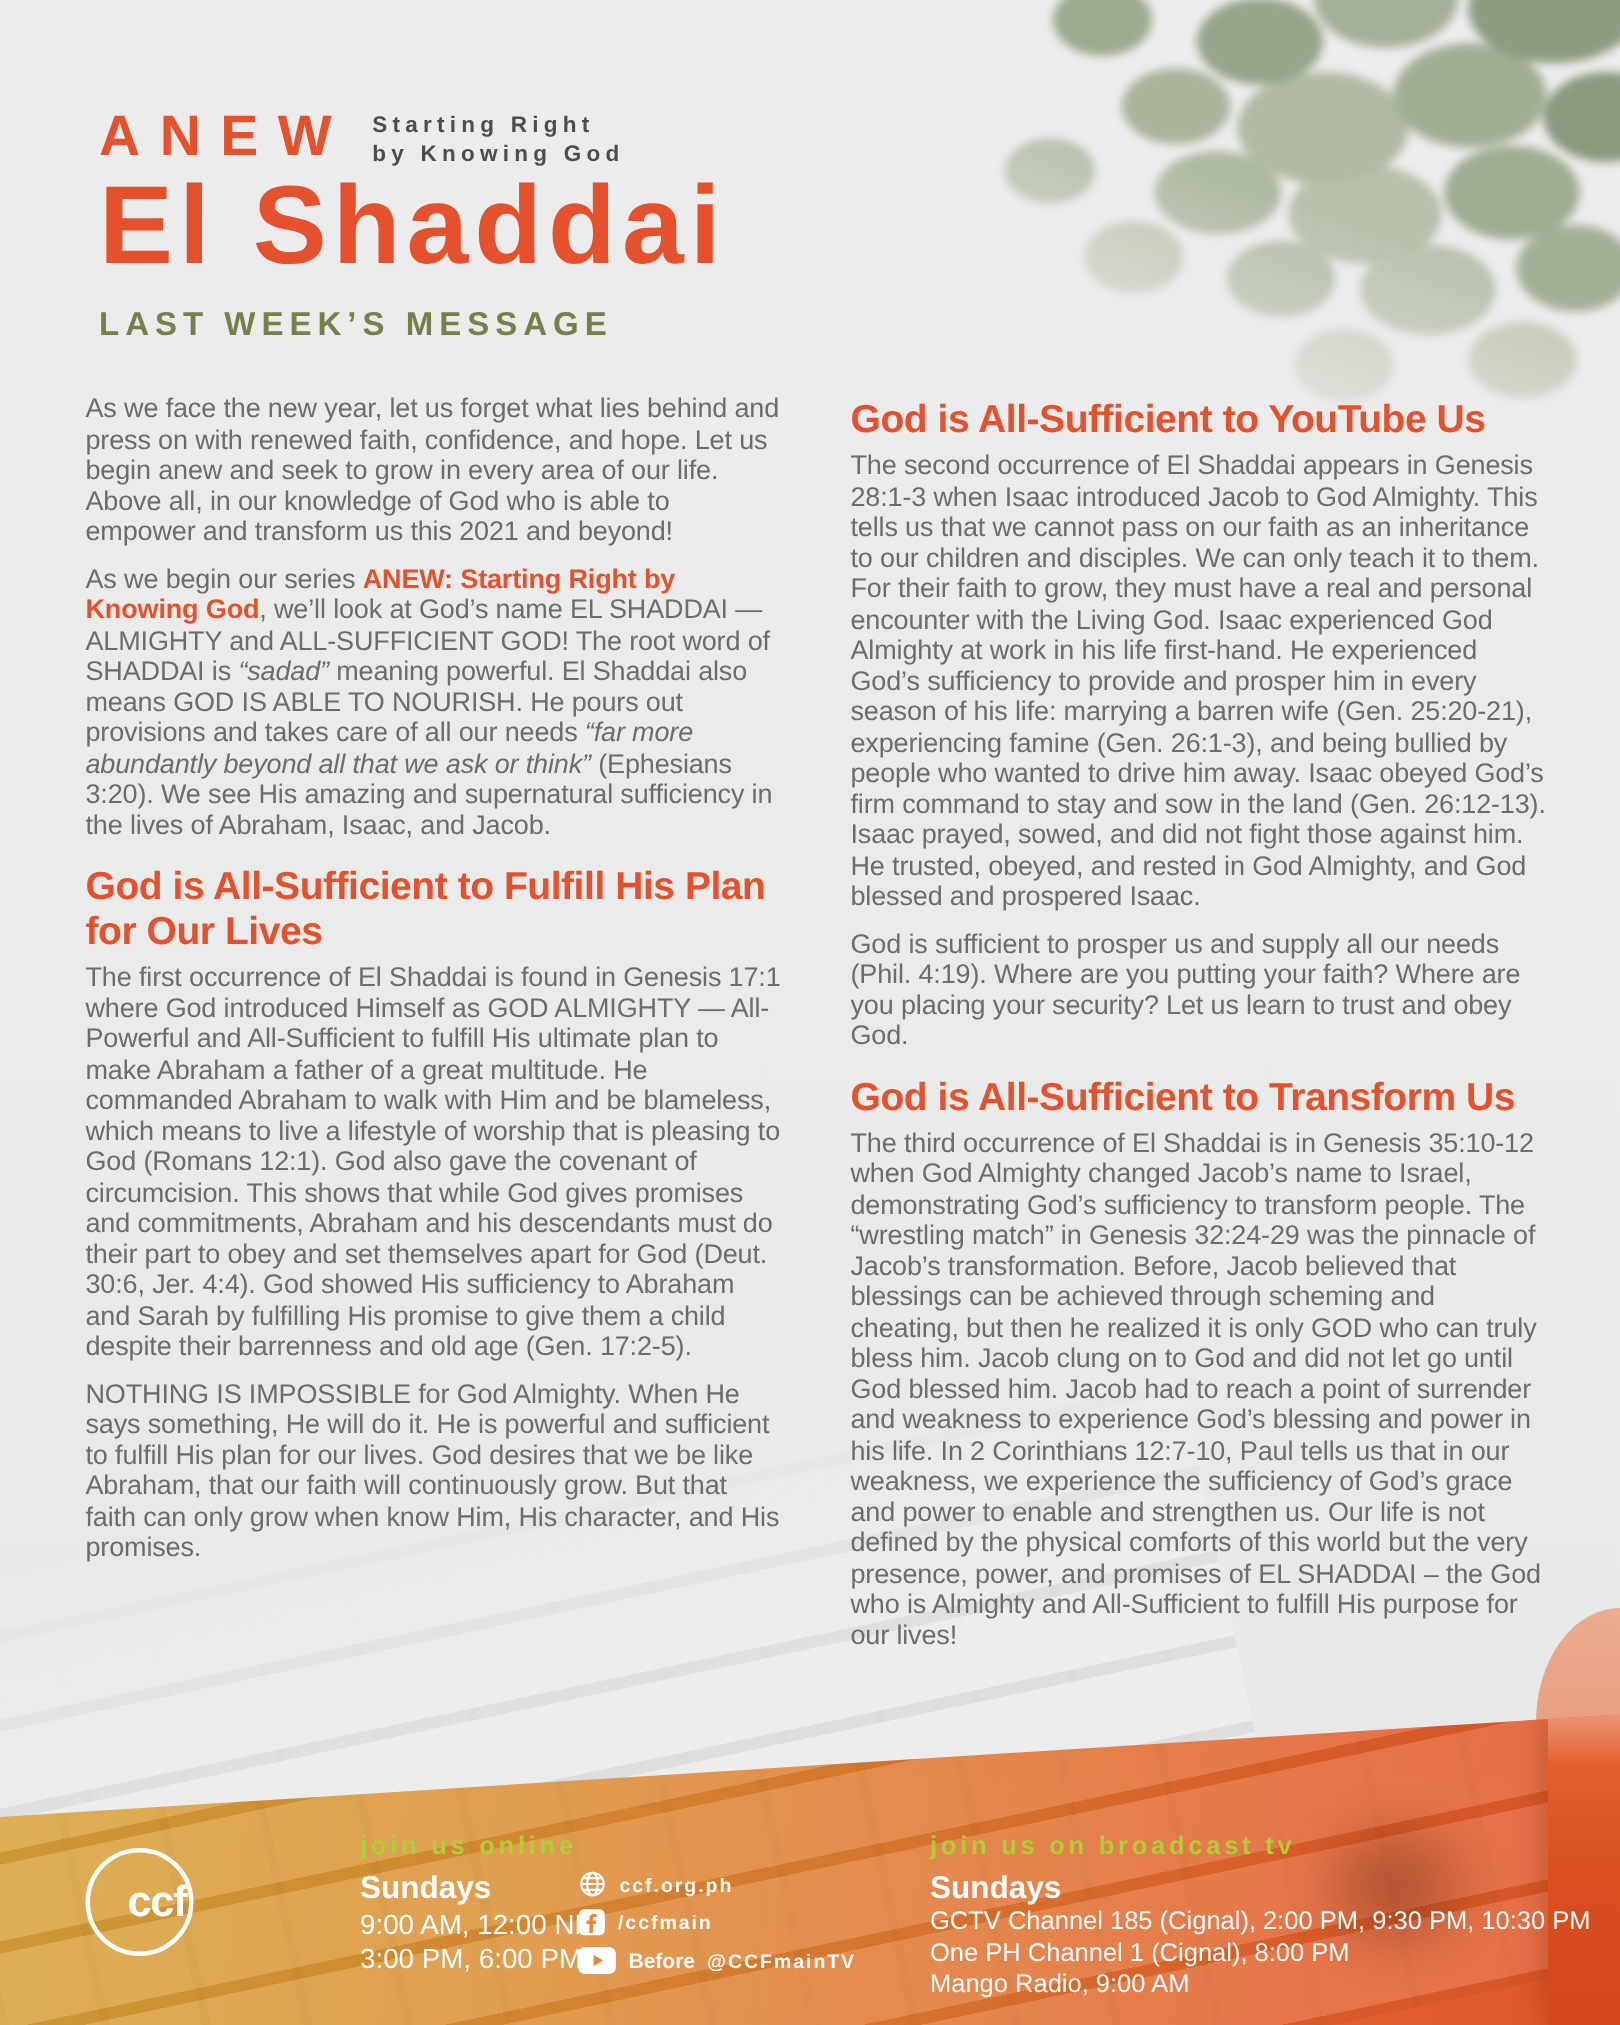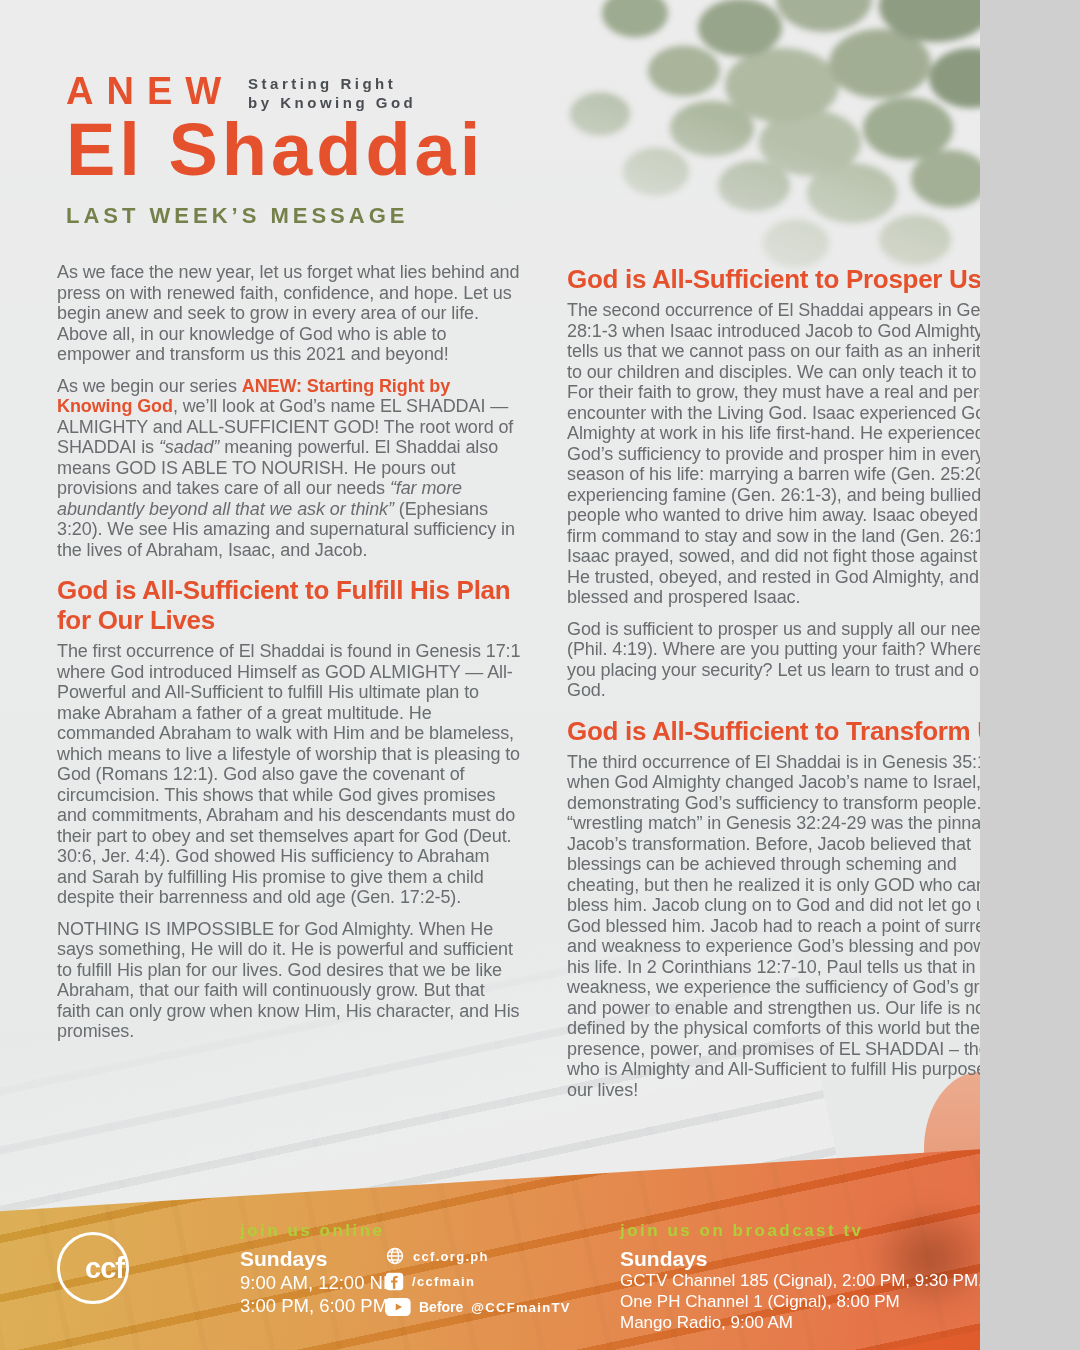--- a/index.html
+++ b/index.html
@@ -2,21 +2,21 @@
 <html><head>
 <meta charset="utf-8">
 <style>
   html,body{margin:0;padding:0;}
   body{
     font-family:"Liberation Sans","DejaVu Sans",sans-serif;
     --accent:#E5512D; --olive:#75804A; --body:#696D70; --subtle:#4A4E52; --lime:#AFCE37;
     background:#cfcfcf;
   }
   .page{
-    position:relative; width:980px; height:1350px; overflow:hidden;
+    position:relative; width:1080px; height:1350px; overflow:hidden;
     background:linear-gradient(180deg,#ececec 0%,#e9eaea 55%,#e6e7e7 100%);
   }
 
   
   .plant{
     position:absolute; top:-30px; right:-40px; width:700px; height:360px;
     filter:blur(3px);
     background:
       radial-gradient(95px 60px at 88% 10%, #8e9c82 0 58%, transparent 62%),
       radial-gradient(80px 55px at 72% 8%, #a5b098 0 58%, transparent 62%),
@@ -136,21 +136,21 @@
 
   <div class="columns">
     <div class="col">
       <p class="body-para"><span>As we face the new year, let us forget what lies behind and press on with renewed faith, confidence, and hope. Let us begin anew and seek to grow in every area of our life. Above all, in our knowledge of God who is able to empower and transform us this 2021 and beyond!</span></p>
       <p class="body-para"><span>As we begin our series </span><span class="seg-accent-bold">ANEW: Starting Right by Knowing God</span><span>, we’ll look at God’s name EL SHADDAI — ALMIGHTY and ALL-SUFFICIENT GOD! The root word of SHADDAI is </span><span class="seg-italic">“sadad”</span><span> meaning powerful. El Shaddai also means GOD IS ABLE TO NOURISH. He pours out provisions and takes care of all our needs </span><span class="seg-italic">“far more abundantly beyond all that we ask or think”</span><span> (Ephesians 3:20). We see His amazing and supernatural sufficiency in the lives of Abraham, Isaac, and Jacob.</span></p>
       <h2 class="section-heading">God is All-Sufficient to Fulfill His Plan for Our Lives</h2>
       <p class="body-para"><span>The first occurrence of El Shaddai is found in Genesis 17:1 where God introduced Himself as GOD ALMIGHTY — All-Powerful and All-Sufficient to fulfill His ultimate plan to make Abraham a father of a great multitude. He commanded Abraham to walk with Him and be blameless, which means to live a lifestyle of worship that is pleasing to God (Romans 12:1). God also gave the covenant of circumcision. This shows that while God gives promises and commitments, Abraham and his descendants must do their part to obey and set themselves apart for God (Deut. 30:6, Jer. 4:4). God showed His sufficiency to Abraham and Sarah by fulfilling His promise to give them a child despite their barrenness and old age (Gen. 17:2-5).</span></p>
       <p class="body-para"><span>NOTHING IS IMPOSSIBLE for God Almighty. When He says something, He will do it. He is powerful and sufficient to fulfill His plan for our lives. God desires that we be like Abraham, that our faith will continuously grow. But that faith can only grow when know Him, His character, and His promises.</span></p>
     </div>
     <div class="col">
-      <h2 class="section-heading">God is All-Sufficient to Prosper Us</h2>
+      <h2 class="section-heading">God is All-Sufficient to YouTube Us</h2>
       <p class="body-para"><span>The second occurrence of El Shaddai appears in Genesis 28:1-3 when Isaac introduced Jacob to God Almighty. This tells us that we cannot pass on our faith as an inheritance to our children and disciples. We can only teach it to them. For their faith to grow, they must have a real and personal encounter with the Living God. Isaac experienced God Almighty at work in his life first-hand. He experienced God’s sufficiency to provide and prosper him in every season of his life: marrying a barren wife (Gen. 25:20-21), experiencing famine (Gen. 26:1-3), and being bullied by people who wanted to drive him away. Isaac obeyed God’s firm command to stay and sow in the land (Gen. 26:12-13). Isaac prayed, sowed, and did not fight those against him. He trusted, obeyed, and rested in God Almighty, and God blessed and prospered Isaac.</span></p>
       <p class="body-para"><span>God is sufficient to prosper us and supply all our needs (Phil. 4:19). Where are you putting your faith? Where are you placing your security? Let us learn to trust and obey God.</span></p>
       <h2 class="section-heading">God is All-Sufficient to Transform Us</h2>
       <p class="body-para"><span>The third occurrence of El Shaddai is in Genesis 35:10-12 when God Almighty changed Jacob’s name to Israel, demonstrating God’s sufficiency to transform people. The “wrestling match” in Genesis 32:24-29 was the pinnacle of Jacob’s transformation. Before, Jacob believed that blessings can be achieved through scheming and cheating, but then he realized it is only GOD who can truly bless him. Jacob clung on to God and did not let go until God blessed him. Jacob had to reach a point of surrender and weakness to experience God’s blessing and power in his life. In 2 Corinthians 12:7-10, Paul tells us that in our weakness, we experience the sufficiency of God’s grace and power to enable and strengthen us. Our life is not defined by the physical comforts of this world but the very presence, power, and promises of EL SHADDAI – the God who is Almighty and All-Sufficient to fulfill His purpose for our lives!</span></p>
     </div>
   </div>
 
   <div class="footer">
     <div class="kb-footer"></div>
     <div class="mouse-shadow"></div>

